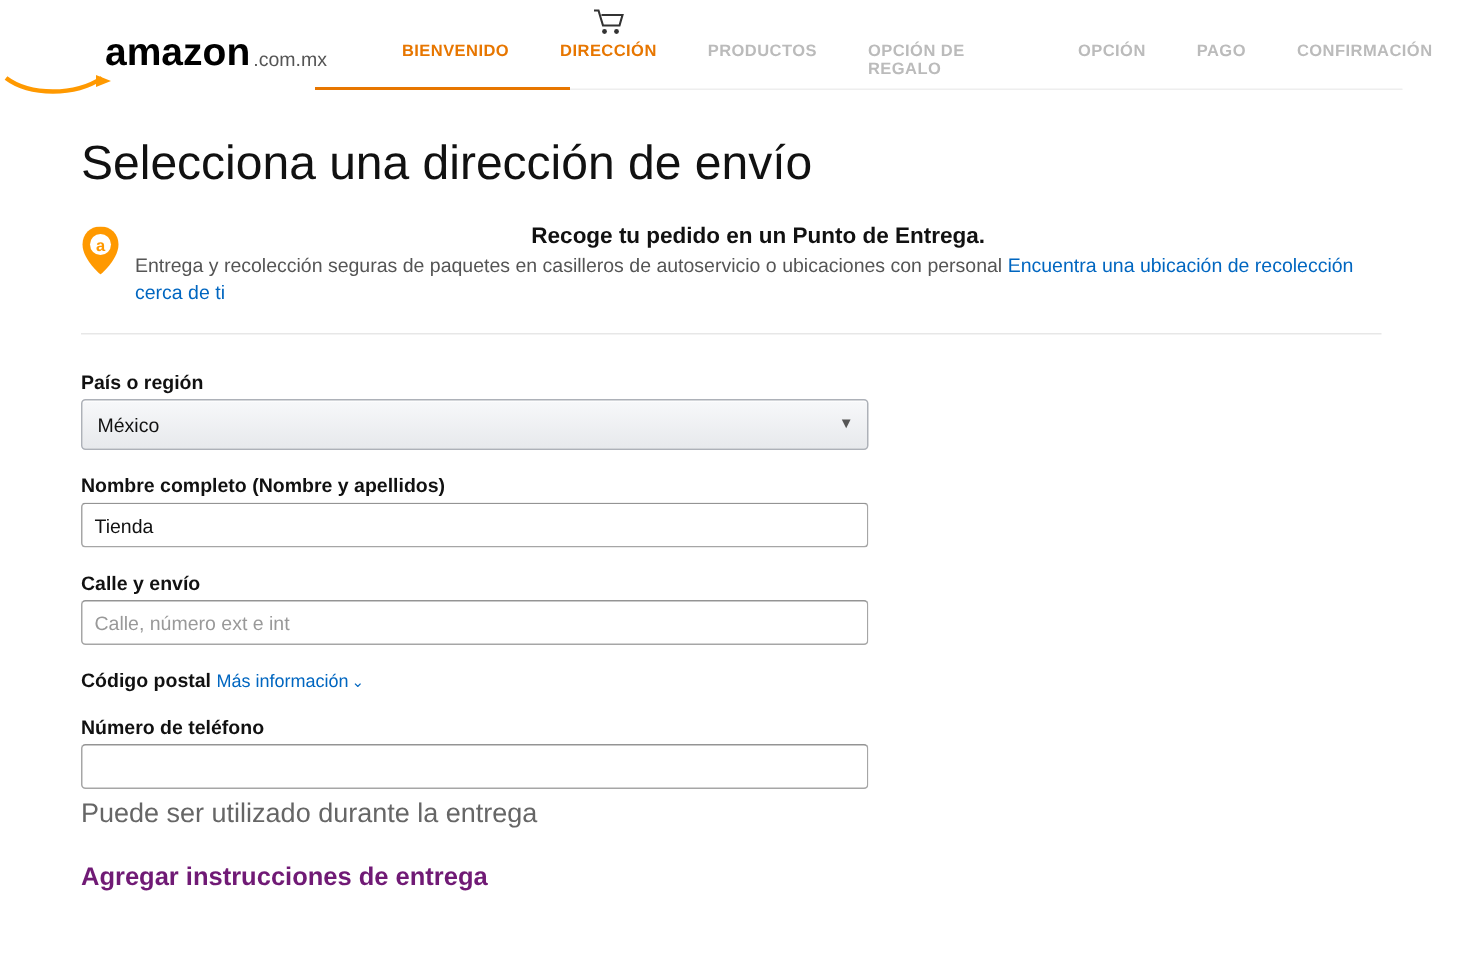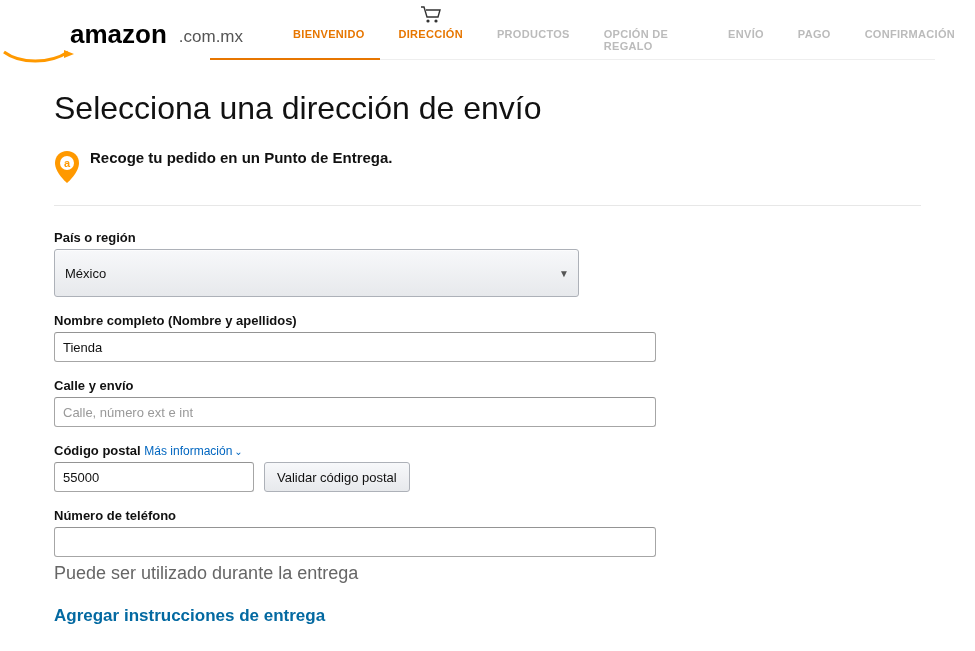--- a/index.html
+++ b/index.html
@@ -1,54 +1,54 @@
 <!DOCTYPE html>
 <html><head>
   <meta charset="utf-8">
   <style>
     * { box-sizing: border-box; margin: 0; padding: 0; }
     body { font-family: Arial, Helvetica, sans-serif; background: #fff; color: #111; width: 975px; }
     .header { display: flex; align-items: center; padding: 8px 20px 0 70px; position: relative; }
     .logo { display: flex; align-items: flex-end; margin-right: 40px; }
     .logo-main { font-size: 26px; font-weight: 700; color: #000; line-height: 1; position: relative; }
-    .logo-domain { font-size: 17px; color: #555; margin-left: 12px; margin-top: 4px; }
+    .logo-domain { font-size: 13px; color: #555; margin-left: 2px; margin-top: 4px; }
     .logo-smile { position: absolute; bottom: -6px; left: 2px; }
     .steps { display: flex; gap: 34px; margin-left: 10px; }
     .step { font-size: 11px; font-weight: 700; color: #bbb; letter-spacing: 0.3px; position: relative; padding: 20px 0 8px 0; cursor: pointer; }
     .step.done { color: #e77600; }
     .step.active { color: #e77600; }
     .step.active .cart-icon { position: absolute; top: -2px; left: 50%; transform: translateX(-50%); }
     .steps-line { position: absolute; bottom: 0; left: 210px; right: 40px; height: 1px; background: #eee; }
     .steps-line-done { position: absolute; bottom: 0; left: 210px; width: 170px; height: 2px; background: #e77600; }
     .content { padding: 30px 54px 20px 54px; }
     h1.page-title { font-size: 32px; font-weight: 400; color: #111; margin-bottom: 22px; }
     .pickup-row { display: flex; align-items: flex-start; gap: 10px; padding-bottom: 18px; }
     .pin-icon { flex-shrink: 0; margin-top: 2px; }
     .pickup-text { flex: 1; }
-    .pickup-title { font-size: 15px; font-weight: 700; color: #111; margin-bottom: 2px; }
+    .pickup-title { font-size: 15px; font-weight: 700; color: #111; margin-bottom: 2px; text-align: center; }
     .pickup-desc { font-size: 13px; color: #555; line-height: 1.4; }
     .pickup-link { color: #0066c0; cursor: pointer; font-size: 13px; }
     hr.divider { border: none; border-top: 1px solid #e7e7e7; margin: 0; }
     .section { margin-top: 24px; }
     .section-title-row { display: flex; align-items: center; gap: 12px; margin-bottom: 18px; }
     h2.section-title { font-size: 21px; font-weight: 700; color: #111; }
     .form-group { margin-bottom: 16px; }
     .form-label { display: block; font-size: 13px; font-weight: 700; color: #111; margin-bottom: 4px; }
     .form-label .more-info { color: #0066c0; font-size: 12px; font-weight: 400; cursor: pointer; }
     .chev { display: inline-block; transform: rotate(0deg); font-size: 10px; color: #0066c0; margin-left: 2px; }
     .select-wrap { position: relative; width: 525px; }
-    .select { width: 100%; height: 48px; padding: 0 28px 0 10px; font-size: 13px; background: linear-gradient(#f7f8fa,#e7e9ec); border: 1px solid #adb1b8; border-radius: 3px; box-shadow: 0 1px 0 rgba(255,255,255,.6) inset; cursor: pointer; text-align: left; color: #111; }
+    .select { width: 100%; height: 34px; padding: 0 28px 0 10px; font-size: 13px; background: linear-gradient(#f7f8fa,#e7e9ec); border: 1px solid #adb1b8; border-radius: 3px; box-shadow: 0 1px 0 rgba(255,255,255,.6) inset; cursor: pointer; text-align: left; color: #111; }
     .select-caret { position: absolute; right: 10px; top: 50%; transform: translateY(-50%); pointer-events: none; color: #555; font-size: 10px; }
-    .text-input { width: 602px; height: 30px; padding: 0 8px; font-size: 13px; border: 1px solid #a6a6a6; border-top-color: #949494; border-radius: 3px; color: #111; }
+    .text-input { width: 525px; height: 30px; padding: 0 8px; font-size: 13px; border: 1px solid #a6a6a6; border-top-color: #949494; border-radius: 3px; color: #111; }
     .text-input::placeholder { color: #999; }
     .postal-row { display: flex; gap: 10px; align-items: center; }
     .postal-input { width: 200px; }
     .validate-btn { height: 30px; padding: 0 12px; font-size: 13px; background: linear-gradient(#f7f8fa,#e7e9ec); border: 1px solid #adb1b8; border-radius: 3px; cursor: pointer; color: #111; }
     .hint { font-size: 18px; color: #666; margin-top: 6px; }
-    h3.sub-title { font-size: 17px; font-weight: 700; color: #0369a1; margin-top: 22px; margin-bottom: 14px; }
+    h3.sub-title { font-size: 17px; font-weight: 700; color: #701a75; margin-top: 22px; margin-bottom: 14px; }
     .arrow-svg { flex-shrink: 0; }
   </style>
 </head>
 <body>
 
 <div class="header">
   <div class="logo">
     <span class="logo-main">amazon</span>
     <svg class="logo-smile" width="78" height="16" viewBox="0 0 78 16">
         <path d="M2 2 C 18 14, 48 14, 66 2" stroke="#ff9900" stroke-width="3" fill="none"></path>
@@ -63,41 +63,44 @@
         <svg width="22" height="18" viewBox="0 0 22 18">
             <path d="M1 1 L4 1 L7 11 L18 11 L20 4 L6 4" stroke="#333" stroke-width="1.4" fill="none"></path>
             <circle cx="8" cy="15" r="1.6" fill="#333"></circle>
             <circle cx="16" cy="15" r="1.6" fill="#333"></circle>
           </svg>
       </span>
       <span>DIRECCIÓN</span>
     </div>
     <div class="step"><span>PRODUCTOS</span></div>
     <div class="step"><span>OPCIÓN DE REGALO</span></div>
-    <div class="step"><span>ENVÍO</span></div>
+    <div class="step"><span>OPCIÓN</span></div>
     <div class="step"><span>PAGO</span></div>
     <div class="step"><span>CONFIRMACIÓN</span></div>
   </div>
   <div class="steps-line"></div>
   <div class="steps-line-done"></div>
 </div>
 
 <div class="content">
   <h1 class="page-title">Selecciona una dirección de envío</h1>
 
   <div class="pickup-row">
     <span class="pin-icon">
       <svg width="26" height="32" viewBox="0 0 26 32">
           <path d="M13 0 C6 0 1 5 1 12 C1 22 13 32 13 32 C13 32 25 22 25 12 C25 5 20 0 13 0 Z" fill="#ff9900"></path>
           <circle cx="13" cy="12" r="7" fill="#fff"></circle>
           <text x="13" y="16" text-anchor="middle" font-size="11" font-weight="700" fill="#ff9900">a</text>
         </svg>
     </span>
     <div class="pickup-text">
       <div class="pickup-title">Recoge tu pedido en un Punto de Entrega.</div>
+      <div class="pickup-desc">
+        <span>Entrega y recolección seguras de paquetes en casilleros de autoservicio o ubicaciones con personal </span><span class="pickup-link">Encuentra una ubicación de recolección cerca de ti</span>
+      </div>
     </div>
   </div>
 
   <hr class="divider">
 
   <div class="section">
 
     <div class="form-group">
       <label class="form-label">País o región</label>
       <div class="select-wrap">
@@ -114,24 +117,20 @@
     <div class="form-group">
       <label class="form-label">Calle y envío</label>
       <input class="text-input" type="text" placeholder="Calle, número ext e int" style="">
     </div>
 
     <div class="form-group">
       <label class="form-label">
         <span>Código postal</span>
         <span class="more-info"><span>Más información</span><span class="chev"> ⌄</span></span>
       </label>
-      <div class="postal-row">
-        <input class="text-input postal-input" type="text" value="55000" style="">
-        <button class="validate-btn">Validar código postal</button>
-      </div>
     </div>
 
     <div class="form-group">
       <label class="form-label">Número de teléfono</label>
       <input class="text-input" type="text" value="" style="">
       <div class="hint">Puede ser utilizado durante la entrega</div>
     </div>
 
     <h3 class="sub-title">Agregar instrucciones de entrega</h3>
 

